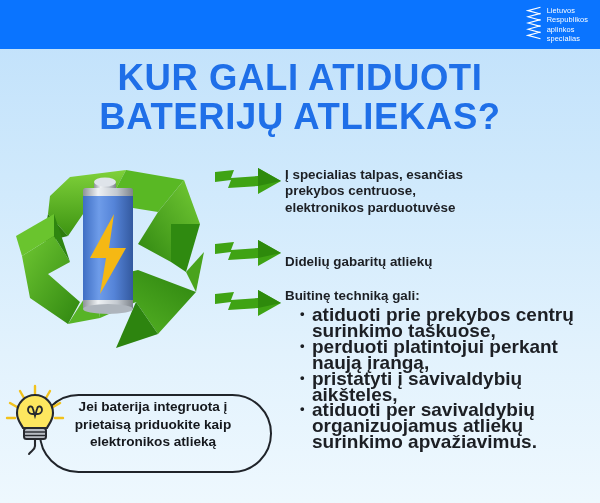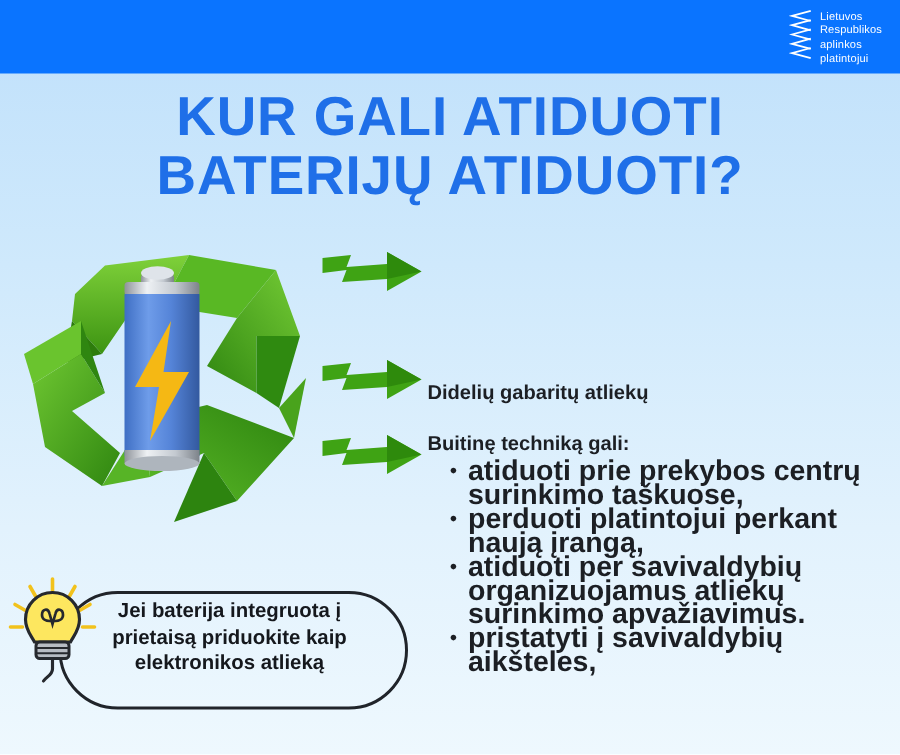--- a/index.html
+++ b/index.html
@@ -91,28 +91,28 @@
           <polyline points="14.5,7.4 2,10.8 14.5,14.2"></polyline>
           <polyline points="14.5,13.6 2,17 14.5,20.4"></polyline>
           <polyline points="14.5,19.8 2,23.2 14.5,26.6"></polyline>
           <polyline points="14.5,26 2,29.4 14.5,32.8"></polyline>
         </g>
       </svg>
       <div class="logo-text">
         <span>Lietuvos</span>
         <span>Respublikos</span>
         <span>aplinkos</span>
-        <span>platintojui</span>
+        <span>specialias</span>
       </div>
     </div>
   </div>
 
   <div class="title">
     <span>KUR GALI ATIDUOTI</span>
-    <span>BATERIJŲ ATIDUOTI?</span>
+    <span>BATERIJŲ ATLIEKAS?</span>
   </div>
 
   <svg class="illus" viewBox="0 0 215 215">
     <defs>
       <linearGradient id="gTop" x1="0" y1="0" x2="0" y2="1">
         <stop offset="0" stop-color="#7fd13a"></stop>
           <stop offset="1" stop-color="#3d9412"></stop>
       </linearGradient>
       <linearGradient id="gLeft" x1="0" y1="0" x2="1" y2="1">
         <stop offset="0" stop-color="#6fc732"></stop>
@@ -171,45 +171,50 @@
   </svg>
   <svg class="arrow arrow-2" viewBox="0 0 68 30">
     <path d="M1,6 L20,4 L17,12 L44,10 L44,2 L67,15 L44,28 L44,20 L14,22 L17,14 L1,16 Z" fill="#3fa314"></path>
     <path d="M44,2 L67,15 L44,20 Z" fill="#2e8a0c"></path>
   </svg>
   <svg class="arrow arrow-3" viewBox="0 0 68 30">
     <path d="M1,6 L20,4 L17,12 L44,10 L44,2 L67,15 L44,28 L44,20 L14,22 L17,14 L1,16 Z" fill="#3fa314"></path>
     <path d="M44,2 L67,15 L44,20 Z" fill="#2e8a0c"></path>
   </svg>
 
+  <div class="col blk b1">
+    <span>Į specialias talpas, esančias</span>
+    <span>prekybos centruose,</span>
+    <span>elektronikos parduotuvėse</span>
+  </div>
 
   <div class="col blk b2">
     <span>Didelių gabaritų atliekų</span>
   </div>
 
   <div class="col blk b3">
     <span>Buitinę techniką gali:</span>
   </div>
 
   <ul class="sublist">
     <li>
       <span>atiduoti prie prekybos centrų</span>
       <span>surinkimo taškuose,</span>
     </li>
     <li>
       <span>perduoti platintojui perkant</span>
       <span>naują įrangą,</span>
+    </li>
+    <li>
+      <span>pristatyti į savivaldybių aikšteles,</span>
     </li>
     <li>
       <span>atiduoti per savivaldybių</span>
       <span>organizuojamus atliekų</span>
       <span>surinkimo apvažiavimus.</span>
-    </li>
-    <li>
-      <span>pristatyti į savivaldybių aikšteles,</span>
     </li>
   </ul>
 
   <div class="pill"></div>
 
   <svg class="bulb" viewBox="0 0 62 72">
     <g stroke="#f2c21c" stroke-width="2.4" stroke-linecap="round">
       <line x1="31" y1="2" x2="31" y2="10"></line>
       <line x1="16" y1="7" x2="20" y2="14"></line>
       <line x1="46" y1="7" x2="42" y2="14"></line>

